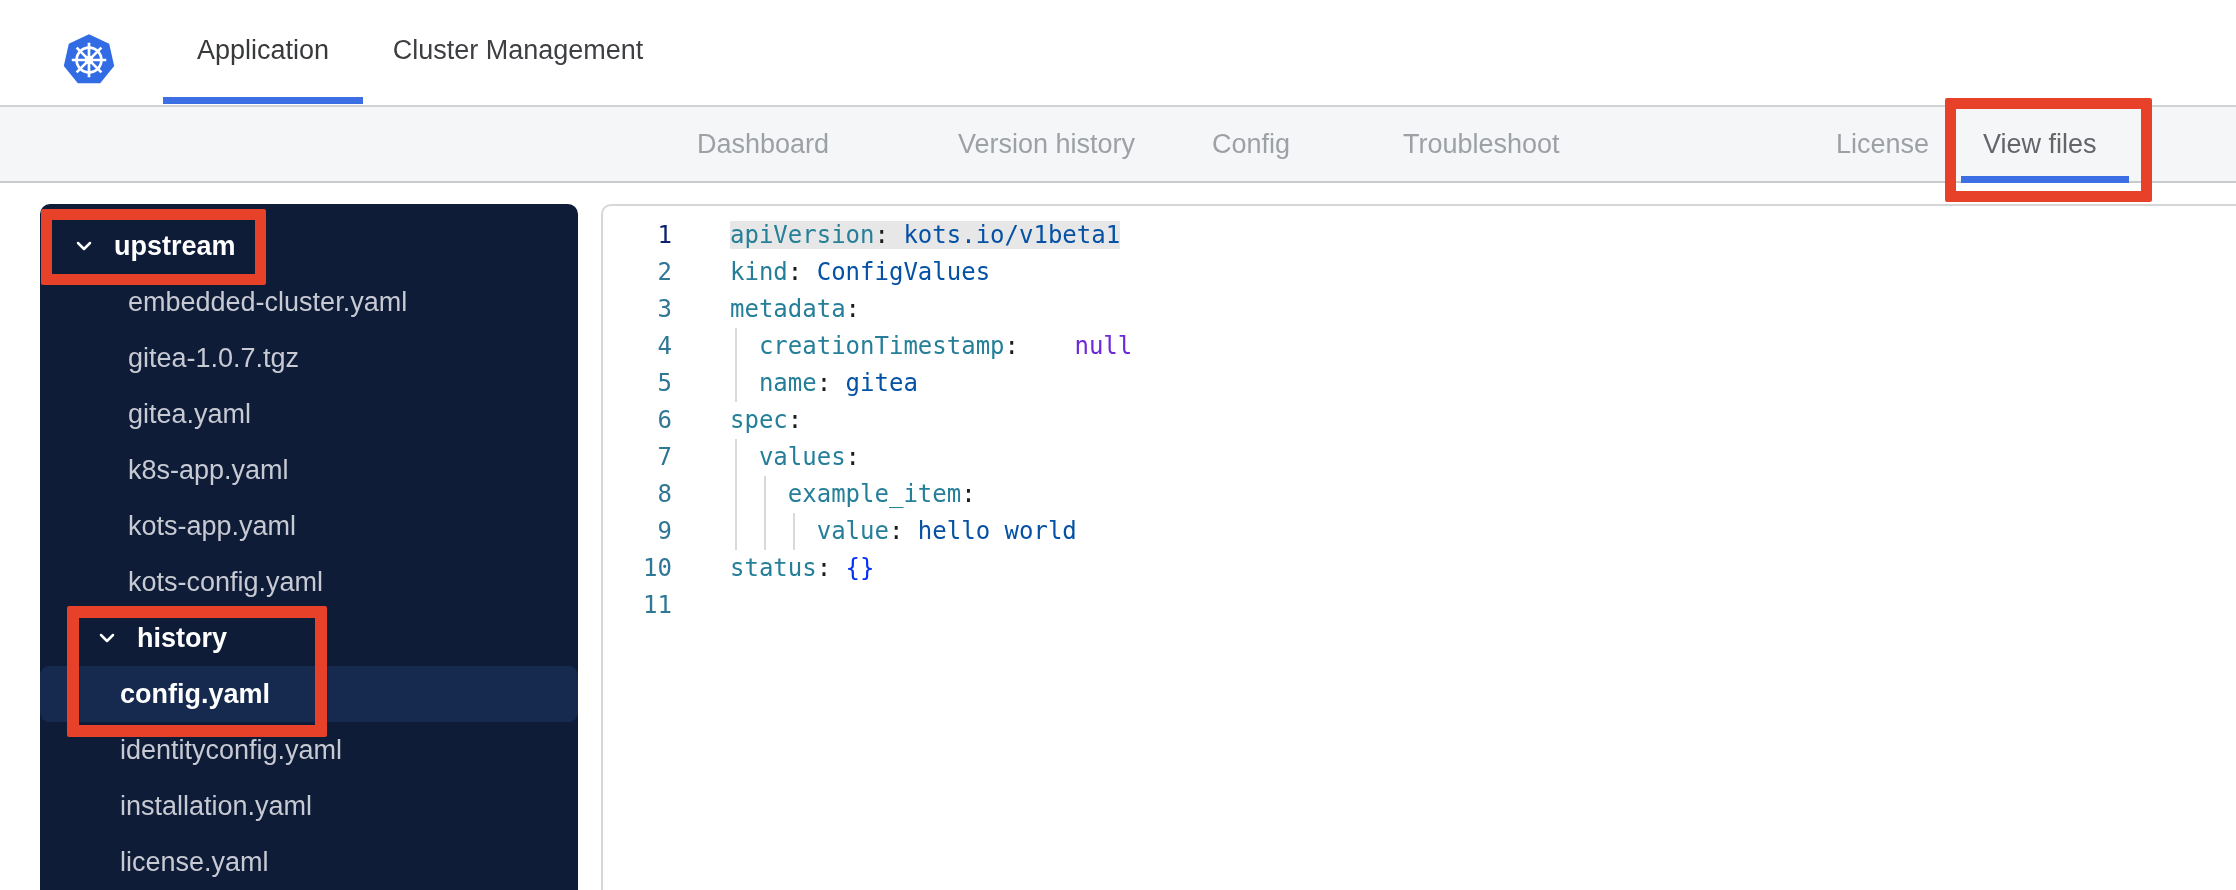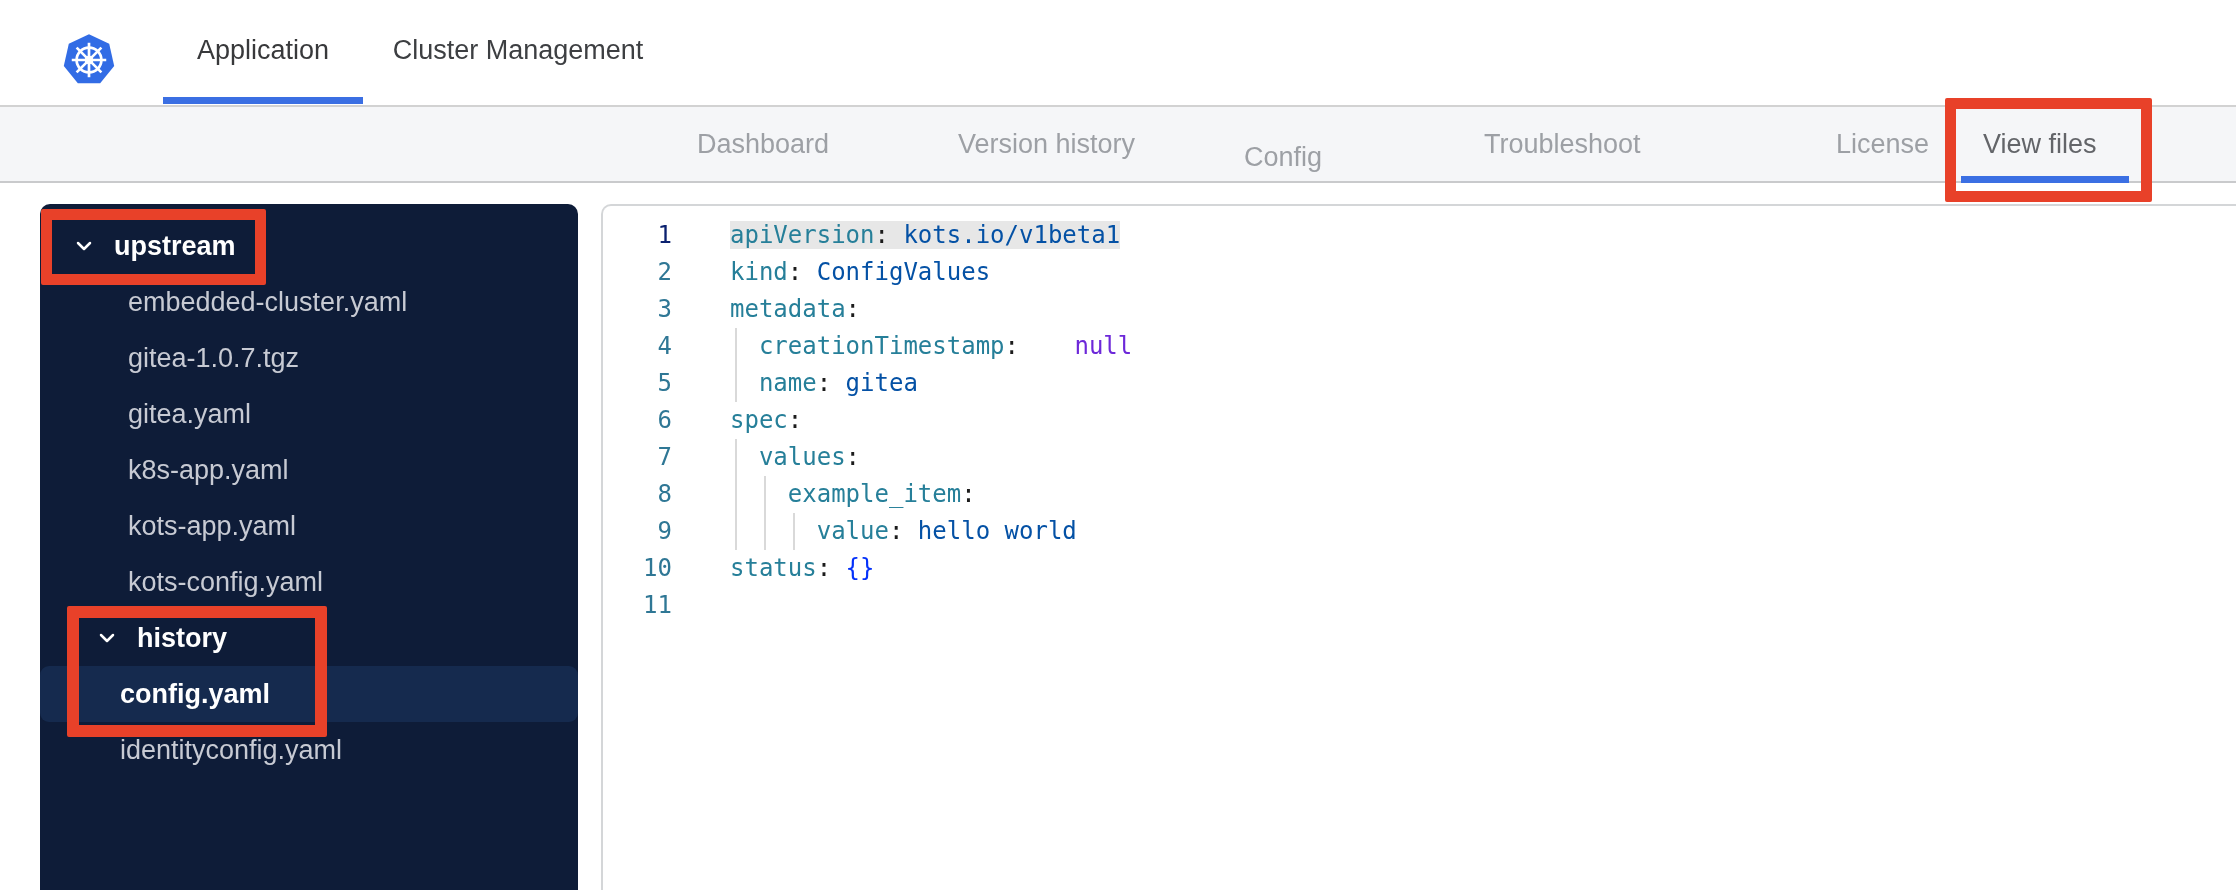--- a/index.html
+++ b/index.html
@@ -83,22 +83,22 @@
       <circle cx="50" cy="52" r="8" fill="#ffffff"></circle>
     </svg>
     <div class="top-tab tab-app active">Application</div>
     <div class="top-tab tab-cluster">Cluster Management</div>
     <div class="top-underline"></div>
   </div>
 
   <div class="nav" id="navbar">
       <div class="nav-item" style="left: 697px;">Dashboard</div>
       <div class="nav-item" style="left: 958px;">Version history</div>
-      <div class="nav-item" style="left: 1244px; margin-top: 13px;">Config</div>
-      <div class="nav-item" style="left: 1484px;">Troubleshoot</div>
+      <div class="nav-item" style="left: 1212px;">Config</div>
+      <div class="nav-item" style="left: 1403px;">Troubleshoot</div>
       <div class="nav-item" style="left: 1836px;">License</div>
       <div class="nav-item active" style="left: 1983px;">View files</div>
     </div>
   <div class="nav-underline"></div>
 
   <div class="sidebar" id="tree">
       <div class="tree-row folder ind-f0">
         <svg class="chev" viewBox="0 0 22 22" fill="none">
           <polyline points="5,8 11,14 17,8" stroke="#ffffff" stroke-width="2.5" stroke-linecap="round" stroke-linejoin="round"></polyline>
         </svg>
@@ -127,20 +127,26 @@
           <polyline points="5,8 11,14 17,8" stroke="#ffffff" stroke-width="2.5" stroke-linecap="round" stroke-linejoin="round"></polyline>
         </svg>
         <span>history</span>
       </div>
       <div class="tree-row ind-l2 selected">
         <span>config.yaml</span>
       </div>
       <div class="tree-row ind-l2">
         <span>identityconfig.yaml</span>
       </div>
+      <div class="tree-row ind-l2">
+        <span>installation.yaml</span>
+      </div>
+      <div class="tree-row ind-l2">
+        <span>license.yaml</span>
+      </div>
     </div>
 
   <div class="editor" id="editor">
       <div class="code-line cur"><span class="gutter">1</span><span class="code-txt"><span class="selbg"><span class="tk-key">apiVersion</span><span class="tk-pln">: </span><span class="tk-str">kots.io/v1beta1</span></span></span></div>
       <div class="code-line"><span class="gutter">2</span><span class="code-txt"><span class="tk-key">kind</span><span class="tk-pln">: </span><span class="tk-str">ConfigValues</span></span></div>
       <div class="code-line"><span class="gutter">3</span><span class="code-txt"><span class="tk-key">metadata</span><span class="tk-pln">:</span></span></div>
       <div class="code-line"><div class="guide" style="left: 132px;"></div><span class="gutter">4</span><span class="code-txt"><span class="tk-pln">  </span><span class="tk-key">creationTimestamp</span><span class="tk-pln">: </span><span class="tk-kw">null</span></span></div>
       <div class="code-line"><div class="guide" style="left: 132px;"></div><span class="gutter">5</span><span class="code-txt"><span class="tk-pln">  </span><span class="tk-key">name</span><span class="tk-pln">: </span><span class="tk-str">gitea</span></span></div>
       <div class="code-line"><span class="gutter">6</span><span class="code-txt"><span class="tk-key">spec</span><span class="tk-pln">:</span></span></div>
       <div class="code-line"><div class="guide" style="left: 132px;"></div><span class="gutter">7</span><span class="code-txt"><span class="tk-pln">  </span><span class="tk-key">values</span><span class="tk-pln">:</span></span></div>

